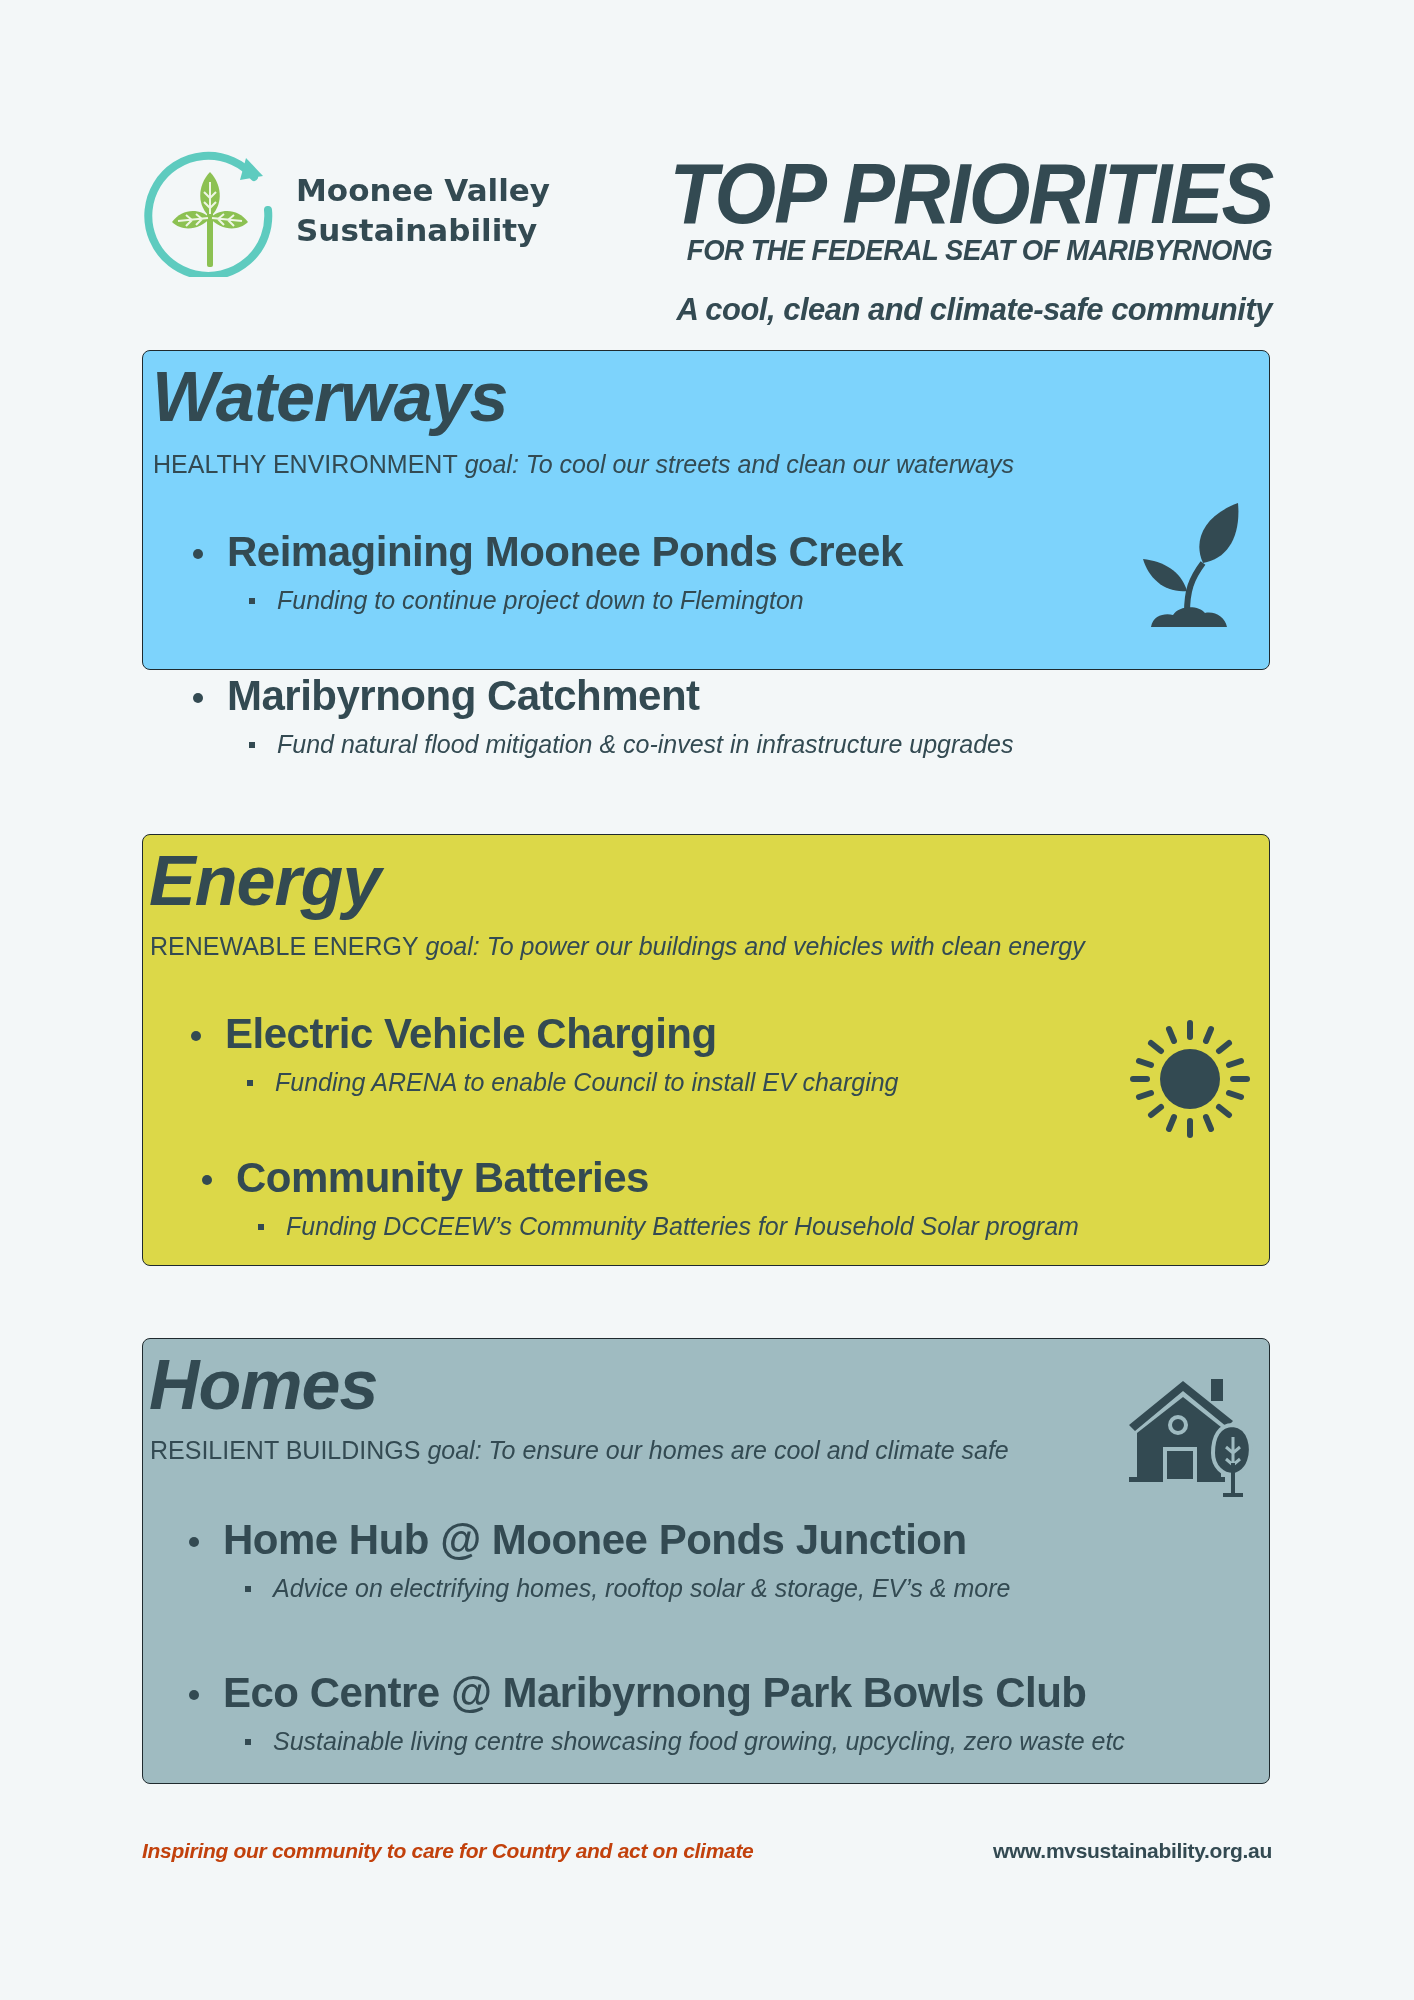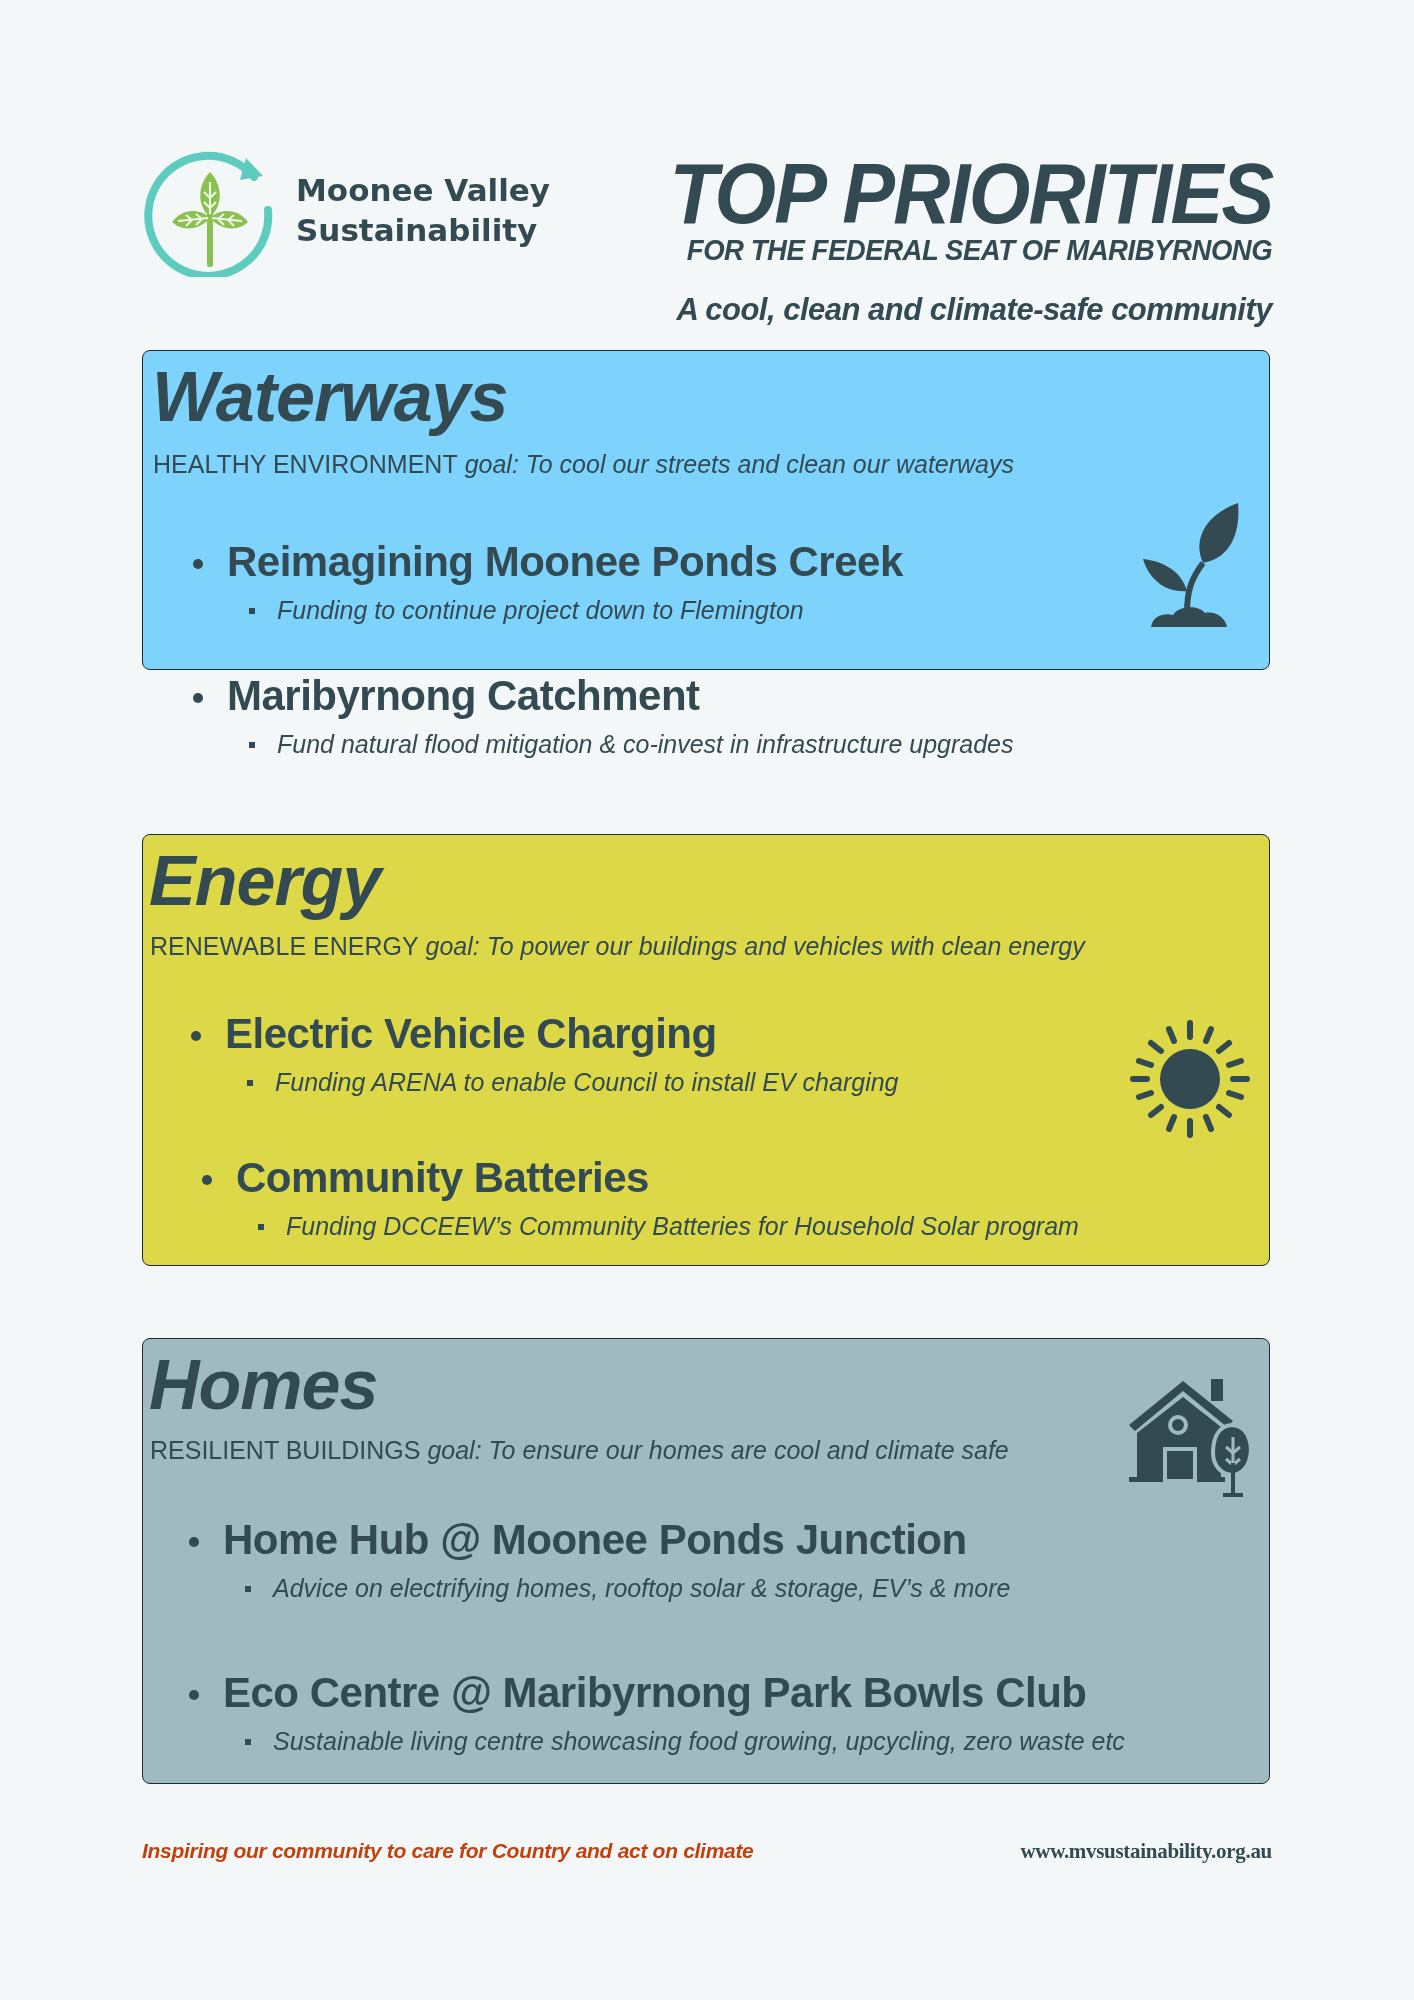--- a/index.html
+++ b/index.html
@@ -72,21 +72,21 @@
     width: 6px; height: 6px; background: #334a52;
   }
   .icon { position: absolute; }
   .footer-left {
     position: absolute; left: 142px; top: 1836px;
     font-family: "Liberation Sans", sans-serif; font-weight: bold; font-style: italic;
     font-size: 21px; line-height: 30px; color: #c2410c; letter-spacing: -0.3px;
   }
   .footer-right {
     position: absolute; right: 142px; top: 1836px;
-    font-family: Liberation Serif, serif; font-weight: bold;
+    font-family: Liberation Sans, sans-serif; font-weight: bold;
     font-size: 21px; line-height: 30px; color: #334a52; letter-spacing: -0.3px;
   }
 </style>
 </head>
 <body>
 
 <div class="logo">
   <svg width="135" height="135" viewBox="0 0 135 135">
     <path d="M112 35 A60 60 0 1 0 126 68" fill="none" stroke="#5ecbbf" stroke-width="8" stroke-linecap="round"></path>
     <path d="M104 16 L121 34 L98 38 Z" fill="#5ecbbf"></path>
@@ -104,21 +104,21 @@
   <div>Sustainability</div>
 </div>
 
 <div class="title">TOP PRIORITIES</div>
 <div class="subtitle">FOR THE FEDERAL SEAT OF MARIBYRNONG</div>
 <div class="tagline">A cool, clean and climate-safe community</div>
 
 <div class="card waterways">
   <div class="card-title">Waterways</div>
   <div class="card-goal"><span class="caps">HEALTHY ENVIRONMENT</span><span> goal: To cool our streets and clean our waterways</span></div>
-  <div class="item" style="top:186px">
+  <div class="item" style="top:176px">
     <div class="item-head">Reimagining Moonee Ponds Creek</div>
     <div class="item-sub">Funding to continue project down to Flemington</div>
   </div>
   <div class="item" style="top:320px">
     <div class="item-head">Maribyrnong Catchment</div>
     <div class="item-sub">Fund natural flood mitigation &amp; co-invest in infrastructure upgrades</div>
   </div>
   <div class="icon" style="left:1000px; top:150px;">
     <svg width="100" height="130" viewBox="0 0 100 130">
       <path d="M44 112 C44 90 48 78 60 62" stroke="#334a52" stroke-width="6" fill="none"></path>

